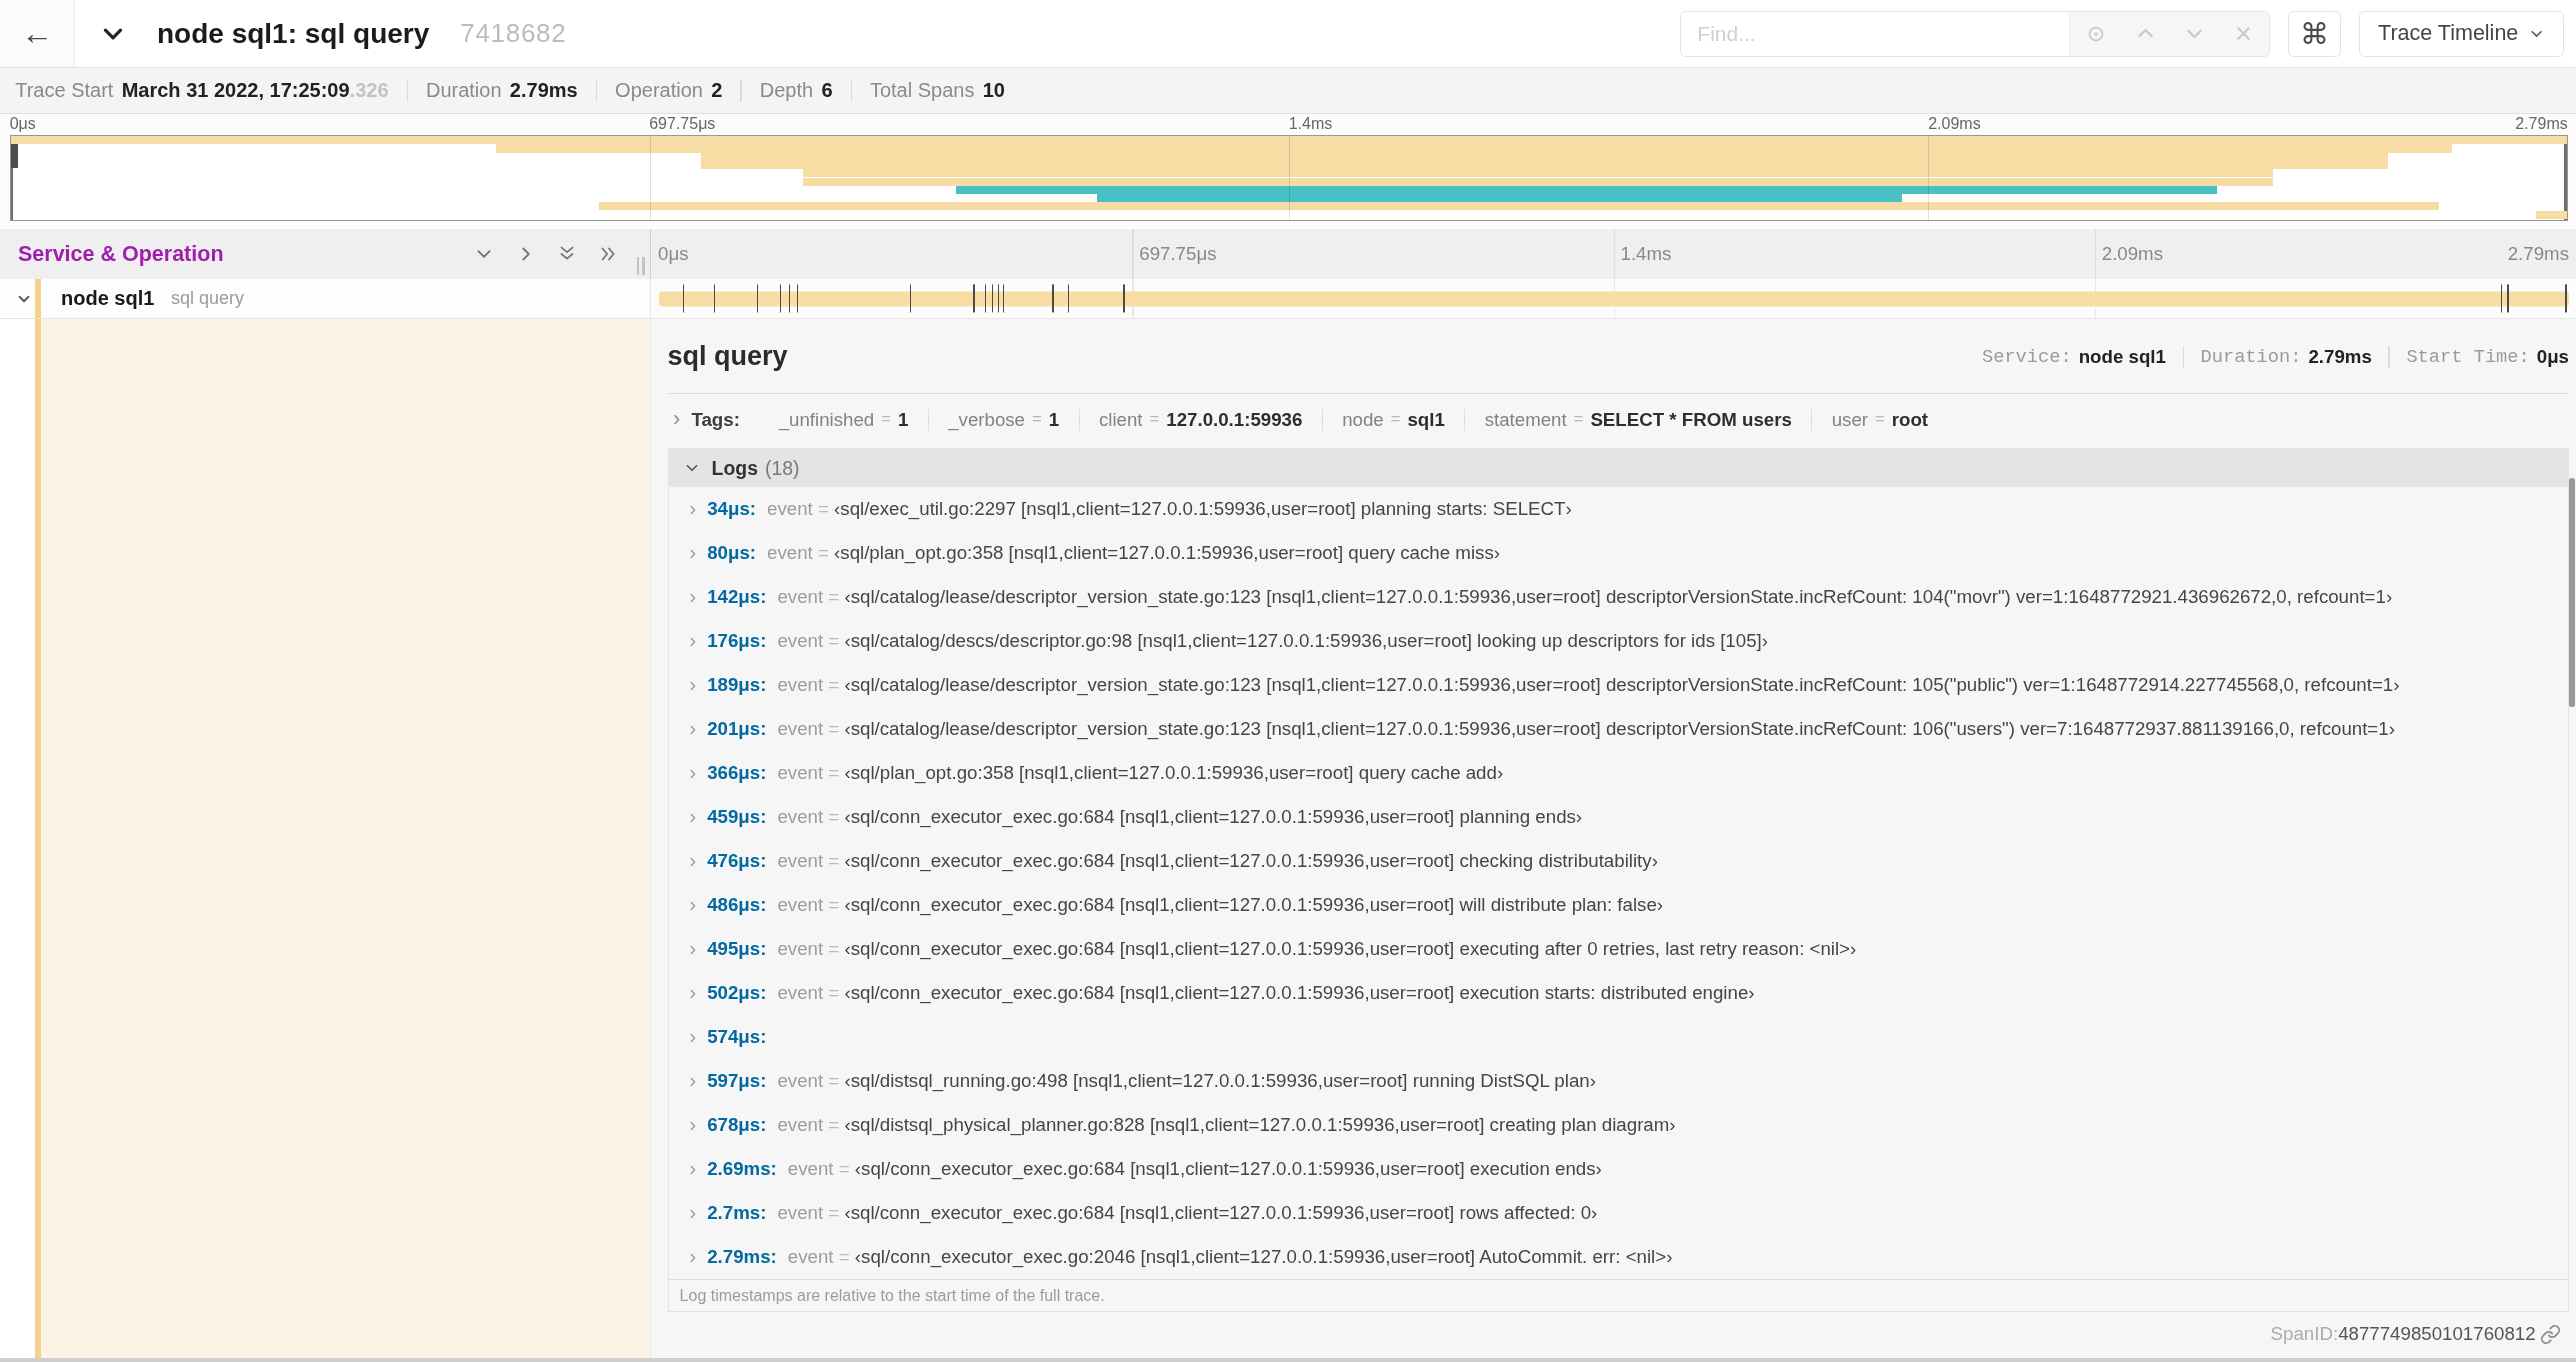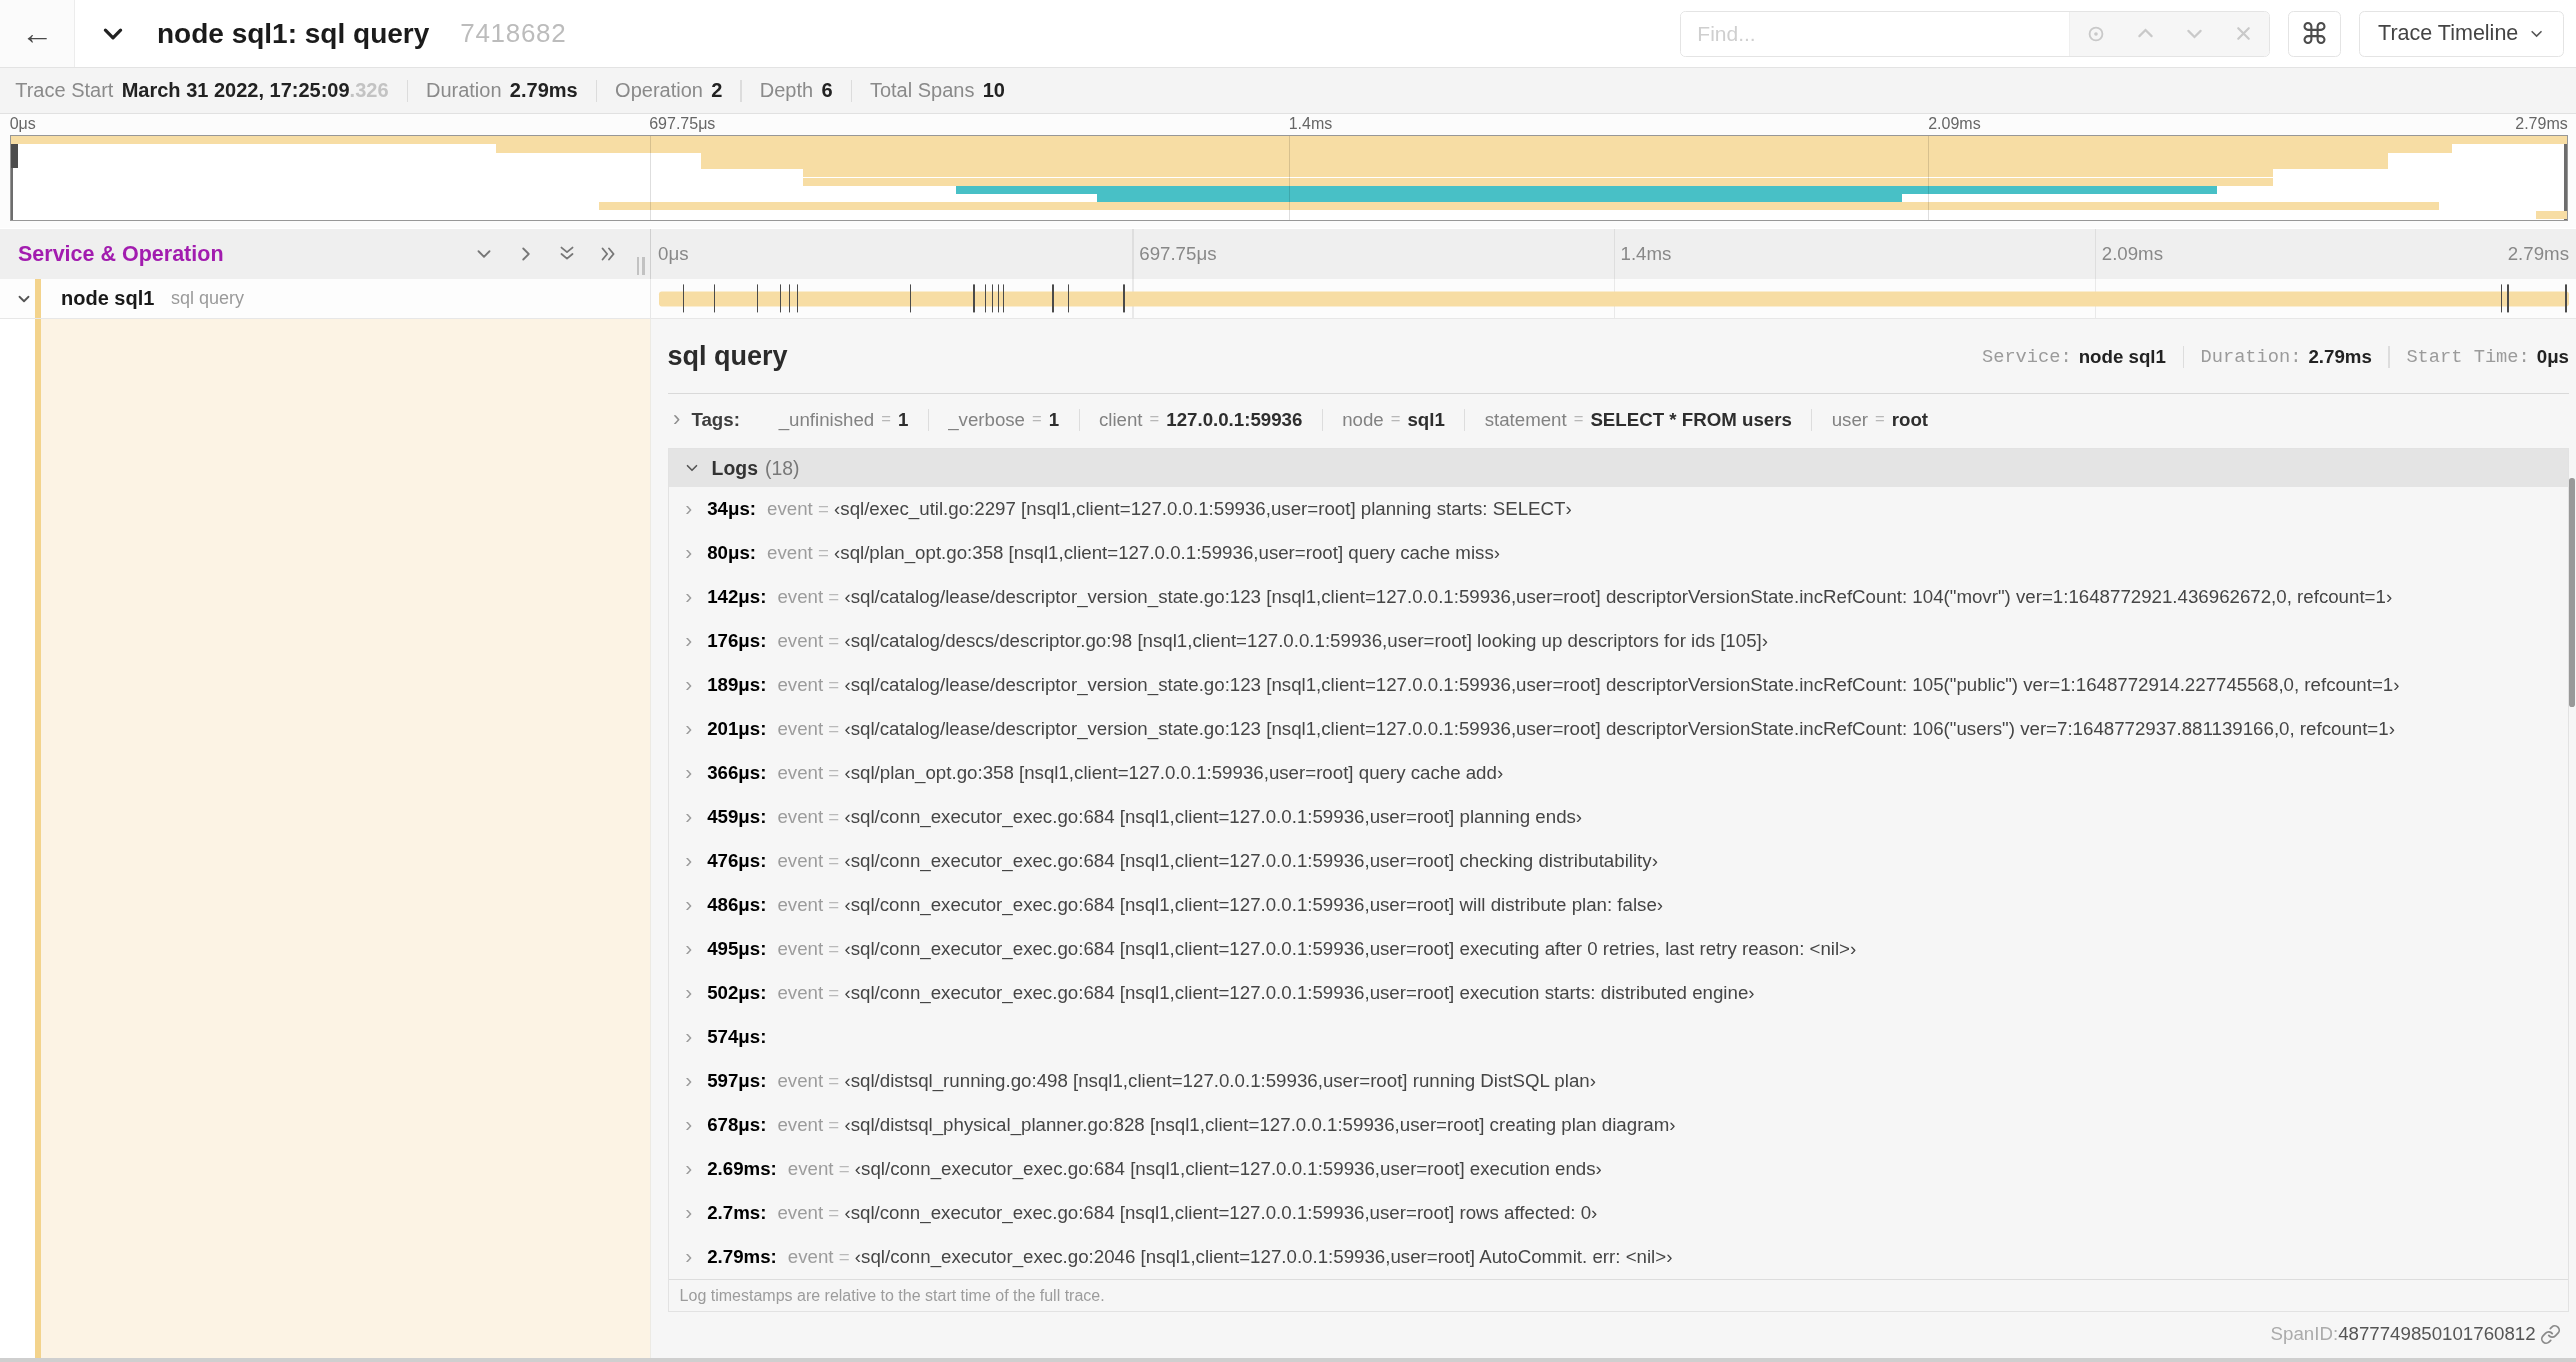--- a/index.html
+++ b/index.html
@@ -92,28 +92,28 @@
 
   .tags-row{ display:flex; align-items:center; margin-top:7px; height:39px; font-size:18.7px; cursor:pointer; }
   .tags-chev{ color:#8f8f8f; font-size:22px; margin:0 11px 2.8px 5.5px; }
   .tags-label{ font-weight:700; color:#3d3d3d; margin-right:19.4px; }
   .tag-item{ display:flex; align-items:flex-start; padding:0 19.4px; }
   .tag-item + .tag-item{ border-left:1.4px solid #ddd; }
   .tag-key{ color:#828282; }
   .tag-eq{ color:#b8b8b8; margin:0 7px; font-size:16.6px; }
   .tag-val{ color:#2e2e2e; font-weight:600; }
 
-  .logs-box{ margin-top:8.3px; border:1.4px solid #e2e2e2; background:transparent; }
+  .logs-box{ margin-top:8.3px; border:1.4px solid #e2e2e2; background:transparent;text-align:right; }
   .logs-header{ height:38px; background:#e4e4e4; display:flex; align-items:center; font-size:19.4px; cursor:pointer; }
   .lh-chev{ margin-left:14px; display:flex; }
   .lh-title{ font-weight:700; color:#333; margin-left:11px; }
   .lh-count{ color:#787878; margin-left:7px; }
   .log-row{ height:44px; display:flex; align-items:center; font-size:18.7px; cursor:pointer; }
   .log-chev{ color:#9b9b9b; font-size:21px; margin:0 11px 2.8px 16.6px; width:11px; flex:none; }
-  .log-time{ font-weight:700; color:#000000; flex:none; }
+  .log-time{ font-weight:700; color:#0369a1; flex:none; }
   .log-event{ margin-left:11px; color:#454545; white-space:nowrap; overflow:hidden; }
   .log-event .k{ color:#9c9c9c; }
   .log-event .eq{ color:#b9b9b9; }
   .logs-foot{ height:32px; border-top:1.4px solid #ddd; display:flex; align-items:center; padding-left:11px;
     font-size:16px; color:#9c9c9c; }
 
   .spanid-row{ position:absolute; right:15.2px; top:1004px; display:flex; align-items:center; gap:0; font-size:18.7px; }
   .si-label{ color:#ababab; }
   .si-value{ color:#555; }
   .si-link{ display:flex; margin-left:4.2px; cursor:pointer; }

